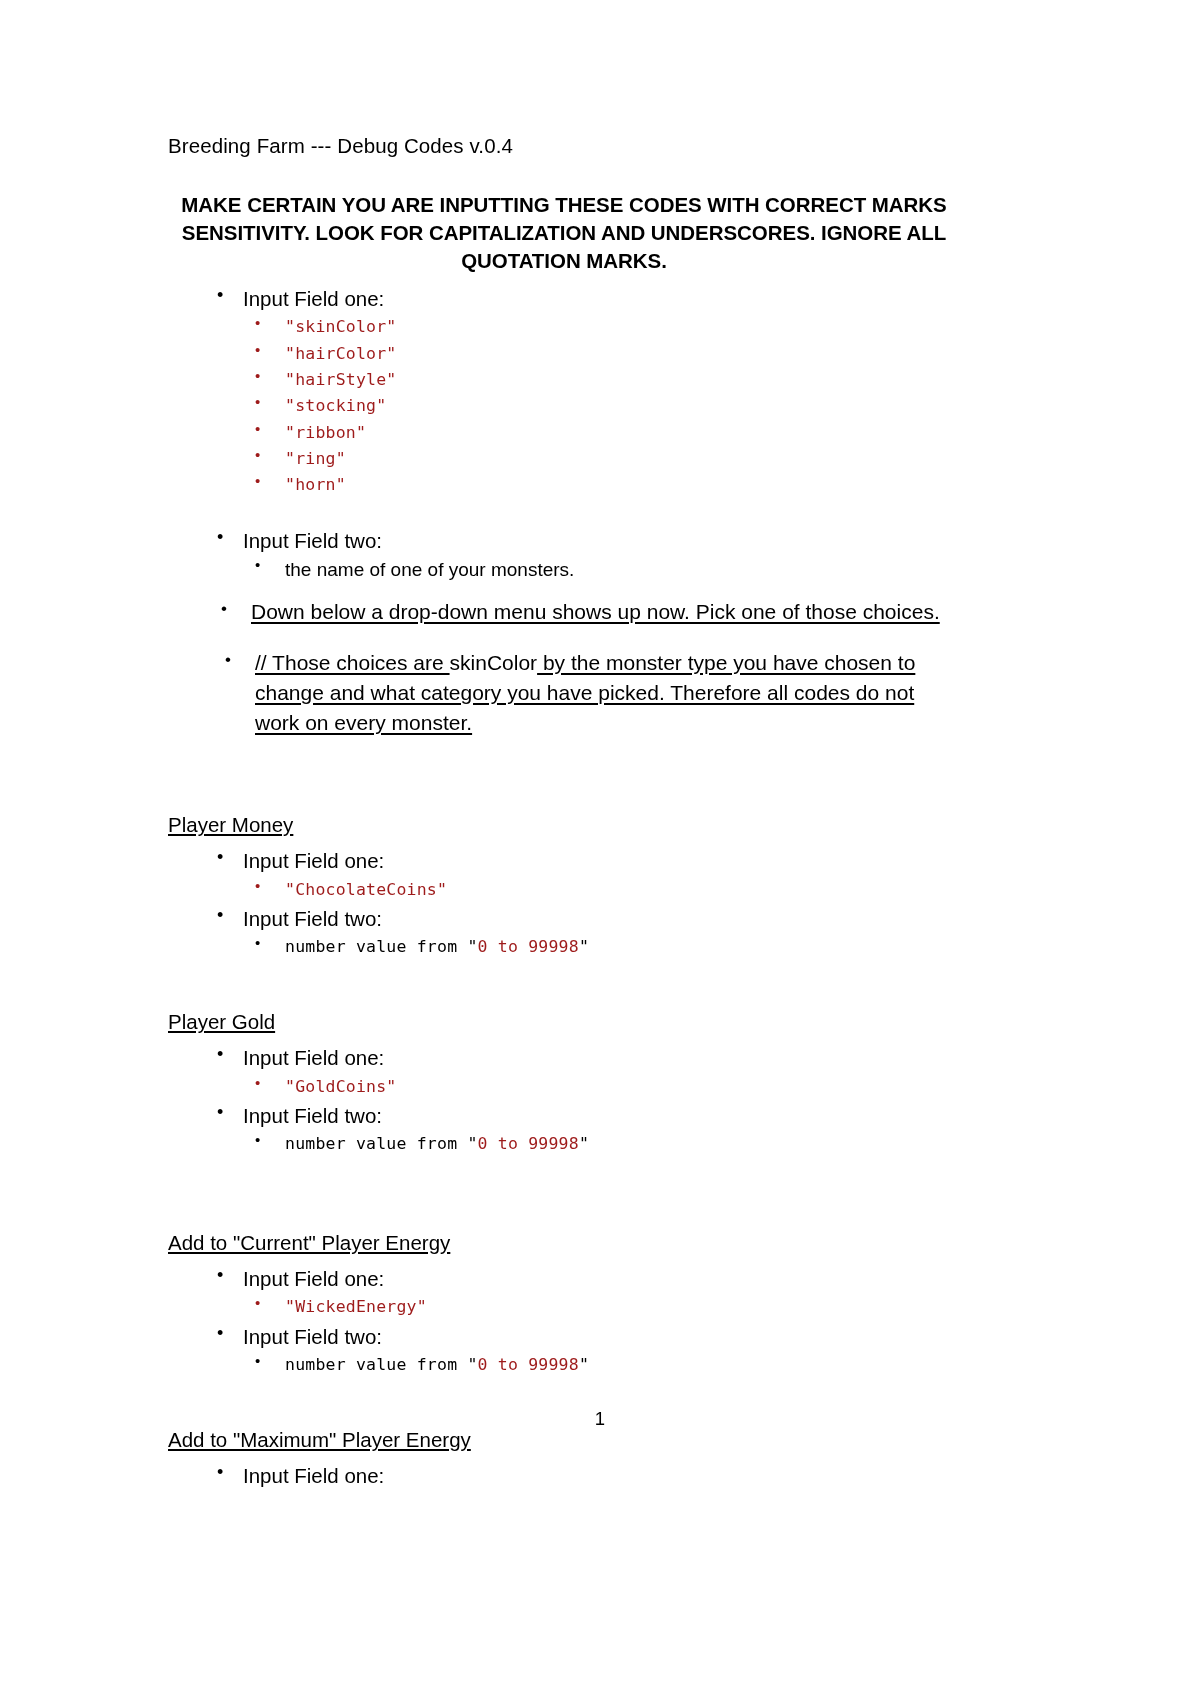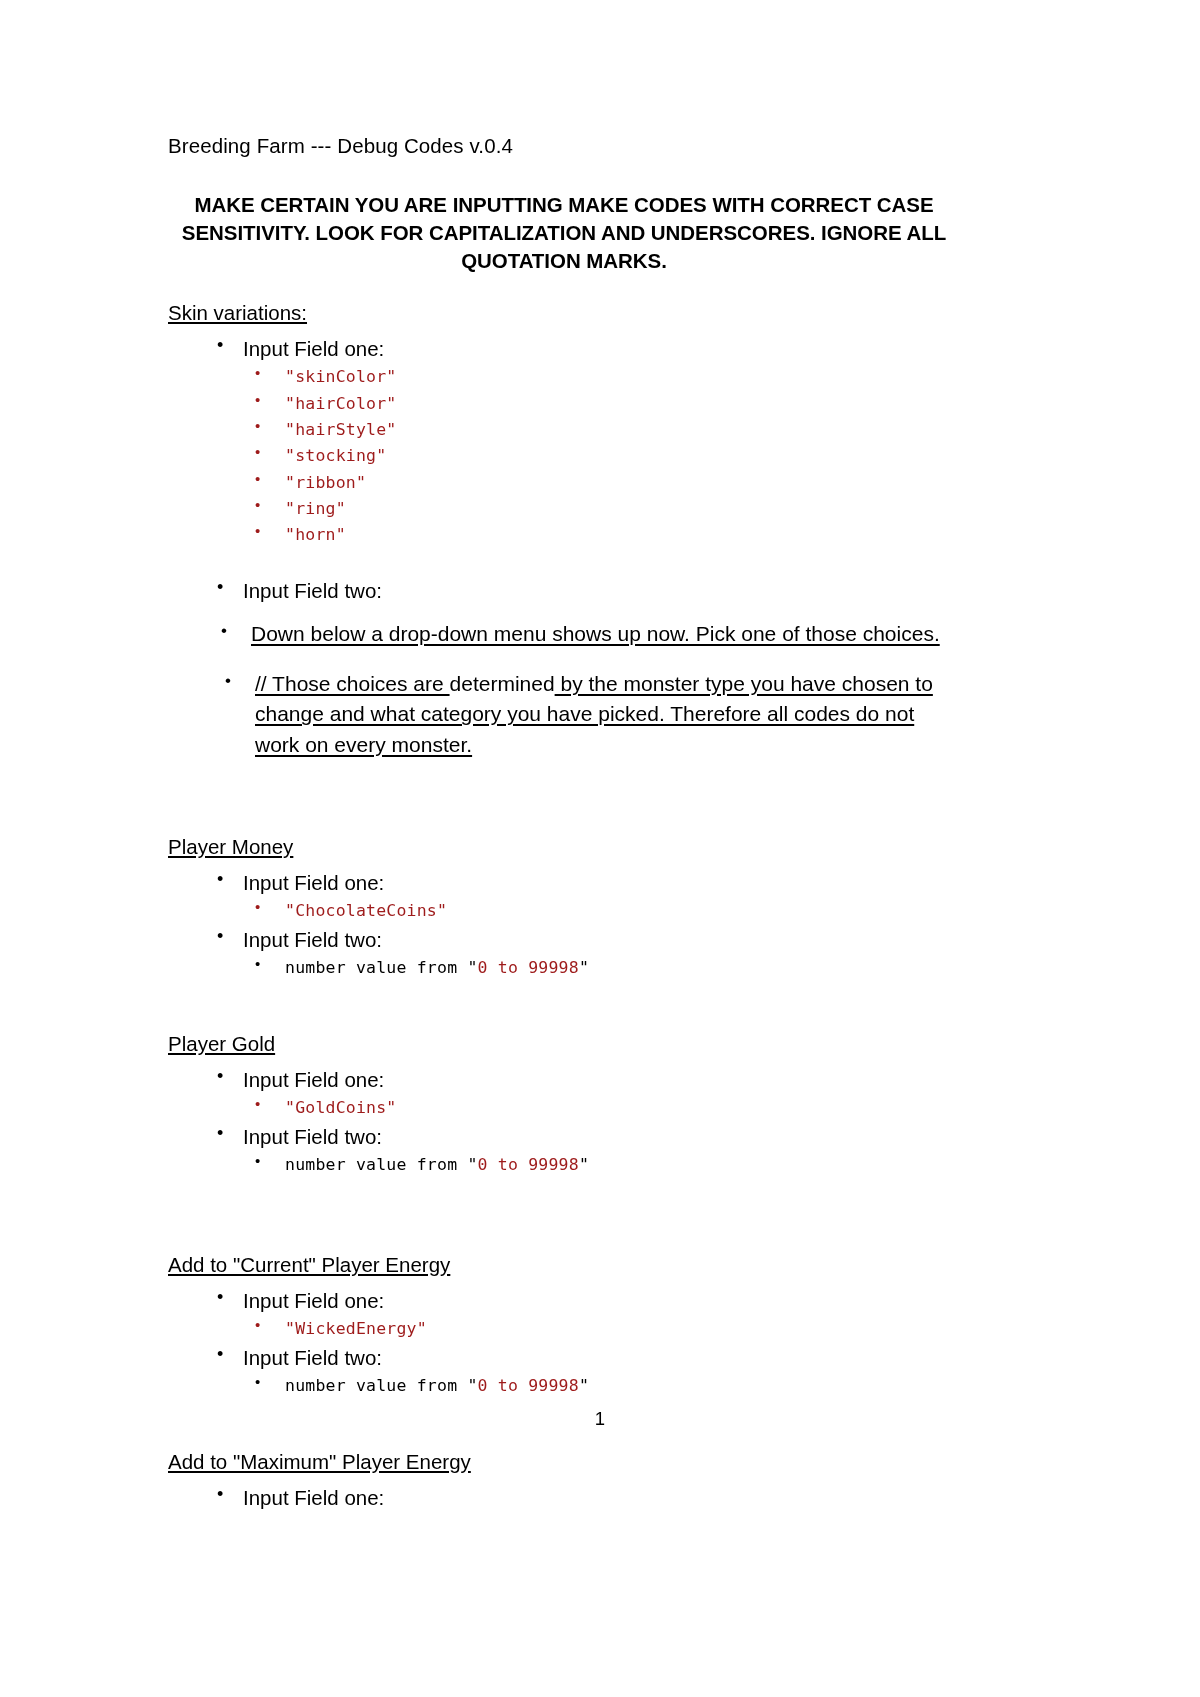--- a/index.html
+++ b/index.html
@@ -150,44 +150,42 @@
 </style>
 </head>
 <body>
 
 <div class="page">
 
   <div class="content">
 
     <div class="doc-title">Breeding Farm --- Debug Codes v.0.4</div>
 
-    <div class="notice">MAKE CERTAIN YOU ARE INPUTTING MAKE CODES WITH CORRECT CASE SENSITIVITY. LOOK FOR CAPITALIZATION AND UNDERSCORES. IGNORE ALL QUOTATION MARKS.</div>
-
-    <div class="section-head-wrap">
-      <div class="section-head">Skin variations:</div>
-    </div>
+    <div class="notice">MAKE CERTAIN YOU ARE INPUTTING THESE CODES WITH CORRECT MARKS SENSITIVITY. LOOK FOR CAPITALIZATION AND UNDERSCORES. IGNORE ALL QUOTATION MARKS.</div>
+
 
     <ul>
       <li class="lvl1">Input Field one:</li>
 
       <li class="lvl2"><span class="code">"skinColor"</span></li>
       <li class="lvl2"><span class="code">"hairColor"</span></li>
       <li class="lvl2"><span class="code">"hairStyle"</span></li>
       <li class="lvl2"><span class="code">"stocking"</span></li>
       <li class="lvl2"><span class="code">"ribbon"</span></li>
       <li class="lvl2"><span class="code">"ring"</span></li>
       <li class="lvl2"><span class="code">"horn"</span></li>
 
       <div class="spacer-md"></div>
 
       <li class="lvl1">Input Field two:</li>
+      <li class="lvl2 black-bullet"><span class="plain2">the name of one of your monsters.</span></li>
 
       <li class="note"><span class="u">Down below a drop-down menu shows up now. Pick one of those choices.</span></li>
 
-      <li class="note indent2"><span class="u">// Those choices are </span><span class="nu">determined</span><span class="u"> by the monster type you have chosen to change and what category you have picked. Therefore all codes do not work on every monster.</span></li>
+      <li class="note indent2"><span class="u">// Those choices are </span><span class="nu">skinColor</span><span class="u"> by the monster type you have chosen to change and what category you have picked. Therefore all codes do not work on every monster.</span></li>
 
     </ul>
 
     <div class="spacer-lg"></div>
 
     <div class="section-head-wrap">
       <div class="section-head">Player Money</div>
     </div>
     <ul>
       <li class="lvl1">Input Field one:</li>

